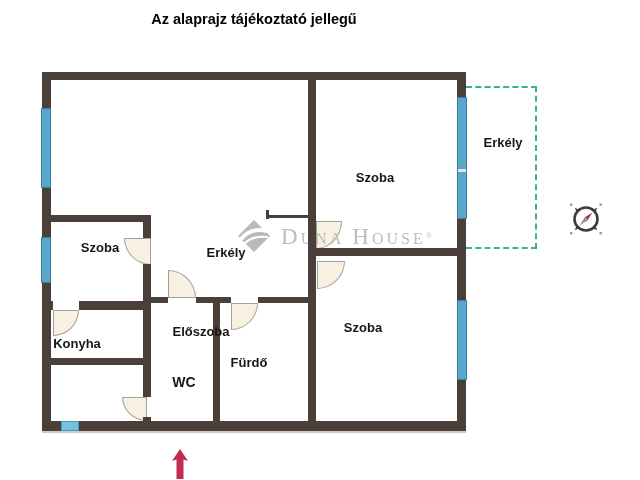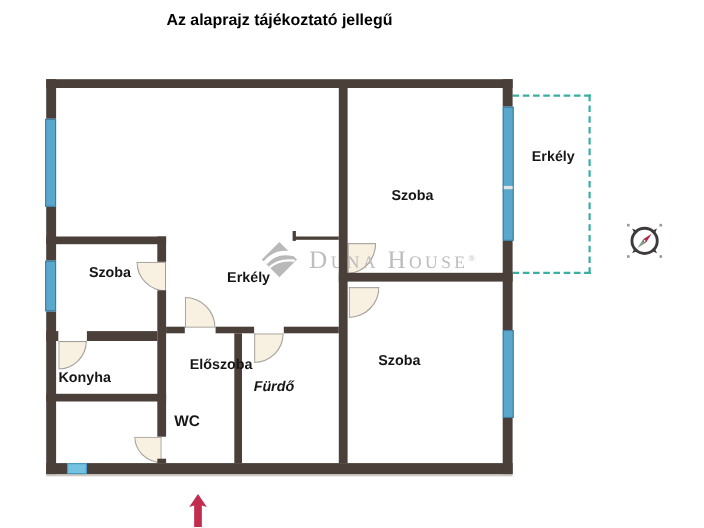--- a/index.html
+++ b/index.html
@@ -86,22 +86,22 @@
   <div class="win-div" style="left:458px;top:169px;width:8px;height:3px;"></div>
   <div class="win" style="left:457px;top:300px;width:10px;height:80px;"></div>
   <div class="win-sm" style="left:61px;top:421px;width:18px;height:10px;"></div>
 
   <div class="rlabel" style="left:375px;top:177px;">Szoba</div>
   <div class="rlabel" style="left:497px;top:142px;padding-left:12px;">Erkély</div>
   <div class="rlabel" style="left:100px;top:247px;">Szoba</div>
   <div class="rlabel" style="left:226px;top:252px;">Erkély</div>
   <div class="rlabel" style="left:77px;top:343px;">Konyha</div>
   <div class="rlabel" style="left:201px;top:331px;">Előszoba</div>
-  <div class="rlabel" style="left:249px;top:351px;font-style:italic;">Fürdő</div>
-  <div class="rlabel wc" style="left:170px;top:382px;">WC</div>
+  <div class="rlabel" style="left:249px;top:362px;">Fürdő</div>
+  <div class="rlabel wc" style="left:184px;top:382px;">WC</div>
   <div class="rlabel" style="left:363px;top:327px;">Szoba</div>
 
   <svg class="compass" width="44" height="44" viewBox="0 0 44 44">
     <circle cx="22" cy="22" r="11.5" fill="#ffffff" stroke="#3f3b3a" stroke-width="2.6"></circle>
     <polygon points="33.3,10.7 27.7,13.2 30.8,16.3" fill="#3f3b3a"></polygon>
     <polygon points="10.7,10.7 16.3,13.2 13.2,16.3" fill="#3f3b3a"></polygon>
     <polygon points="33.3,33.3 30.8,27.7 27.7,30.8" fill="#3f3b3a"></polygon>
     <polygon points="10.7,33.3 13.2,27.7 16.3,30.8" fill="#3f3b3a"></polygon>
     <rect x="35.5" y="6.5" width="2.4" height="2.4" fill="#9a9a9a"></rect>
     <rect x="6" y="6.5" width="2.4" height="2.4" fill="#9a9a9a"></rect>

